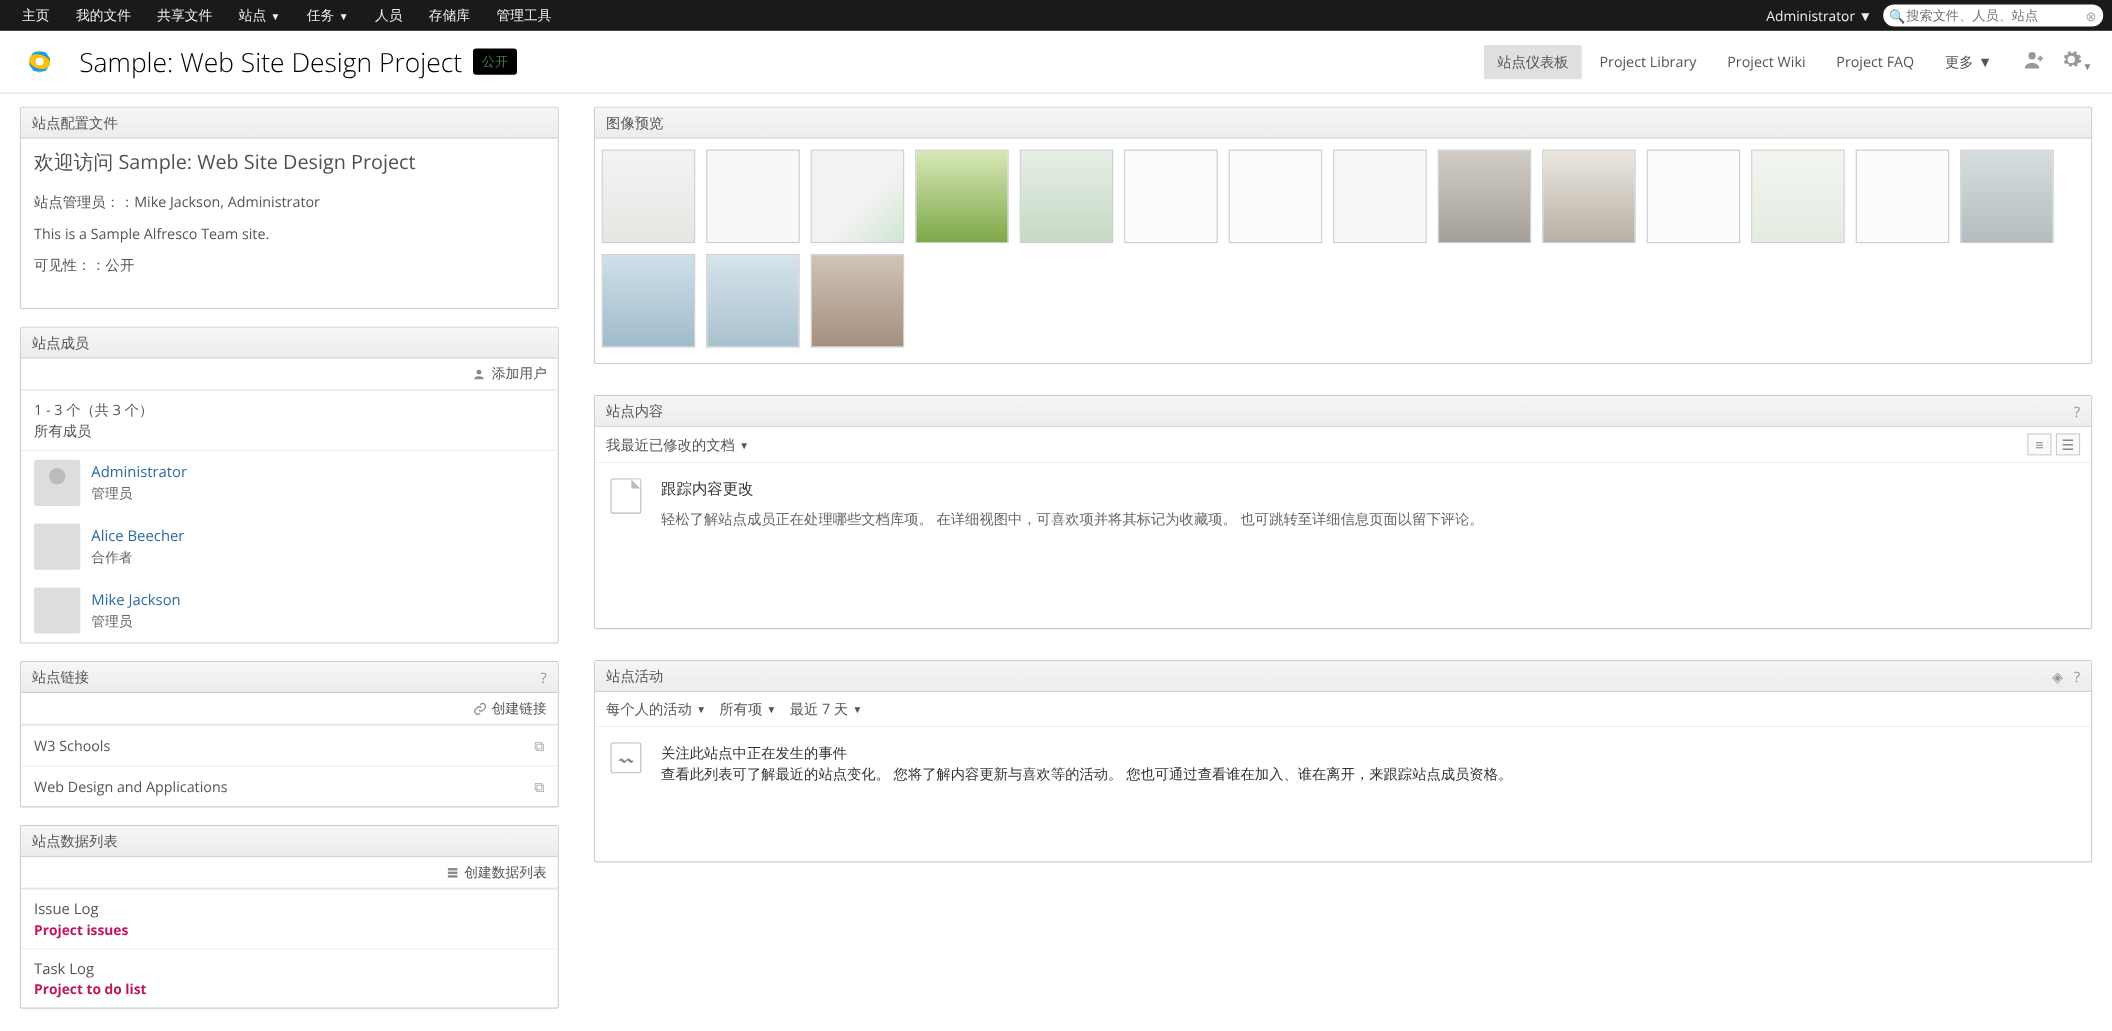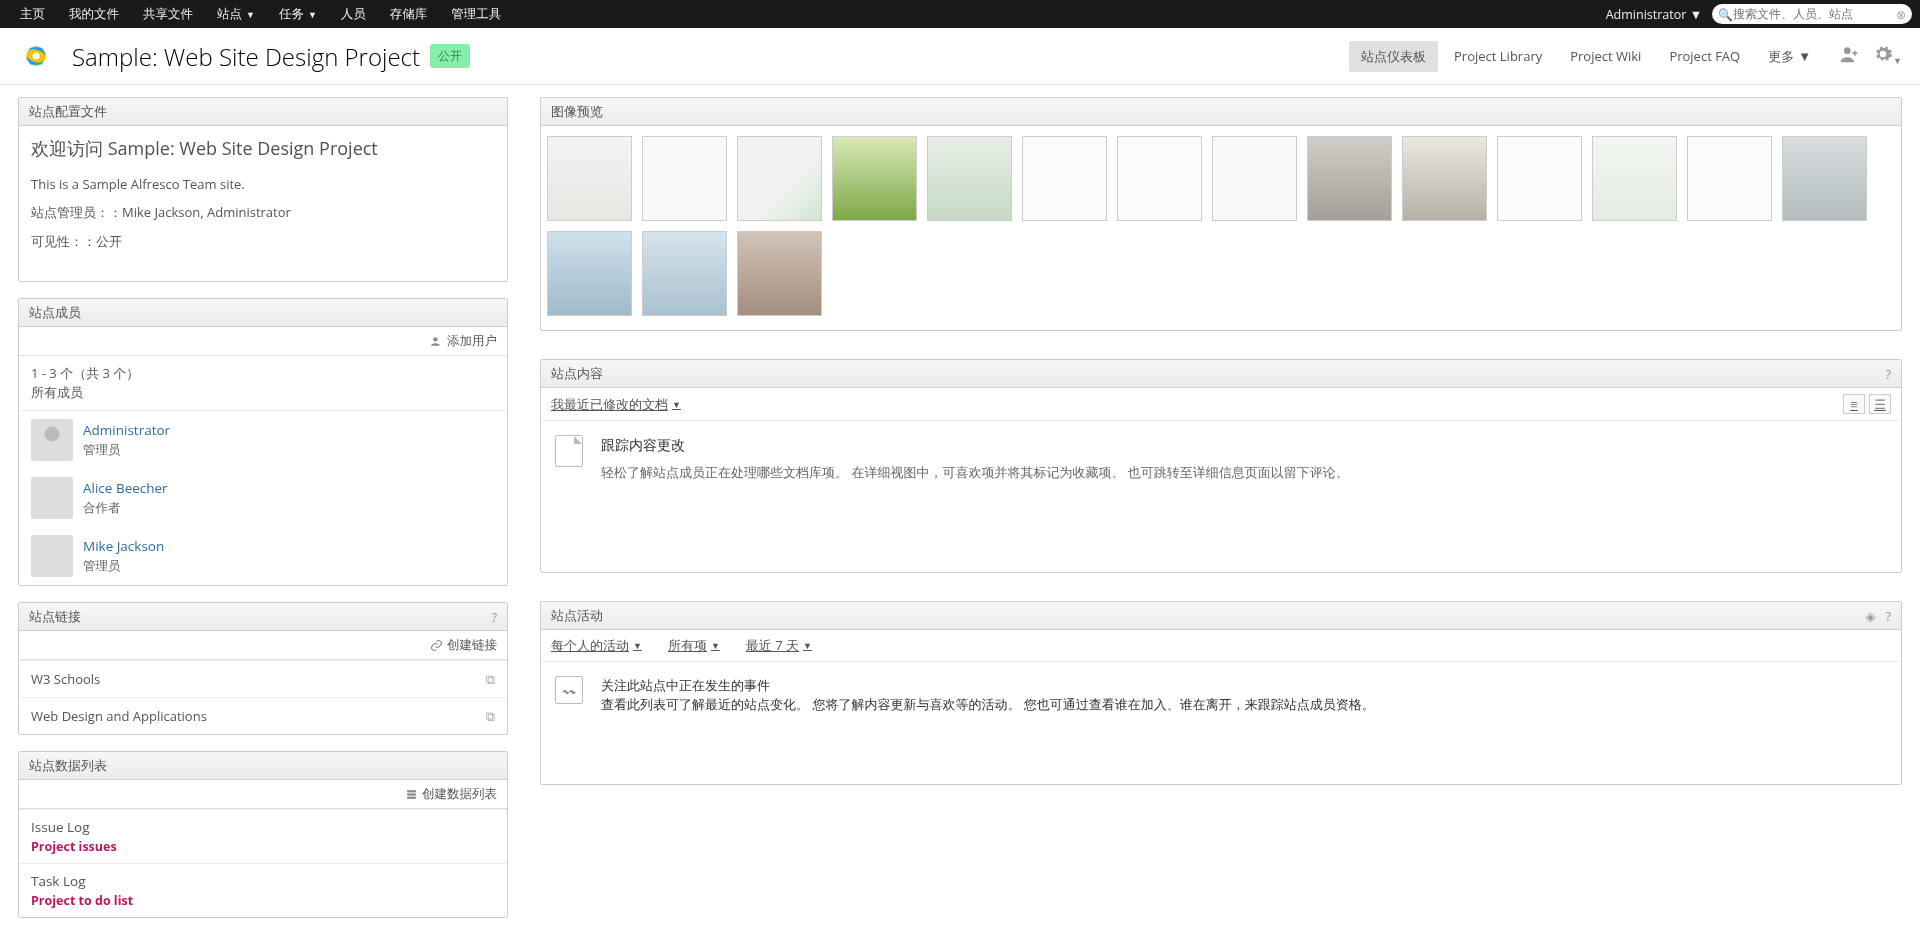--- a/index.html
+++ b/index.html
@@ -10,21 +10,21 @@
 .topbar .menu-item .caret { font-size: 9px; margin-left: 4px; }
 .topbar .spacer { flex: 1; }
 .topbar .admin { color: #eee; font-size: 12.5px; padding: 0 10px; cursor: pointer; }
 .topbar .search { background:#fff; border-radius: 10px; display:flex; align-items:center; padding:1px 6px; width: 200px; height: 20px; }
 .topbar .search input { border:none; outline:none; font-size:12px; flex:1; background:transparent; color:#666; }
 .topbar .search .icn { color:#888; font-size:12px; }
 .topbar .search .clear { color:#aaa; font-size:12px; cursor:pointer; }
 .appheader { display:flex; align-items:center; padding: 10px 18px; border-bottom:1px solid #ddd; }
 .appheader .logo { width:36px; height:36px; margin-right:18px; }
 .appheader .title { font-size: 24px; color:#000000; font-weight:300; }
-.appheader .badge { background:#86efac; color:#4a7a4a; font-size:12px; padding: 3px 8px; border-radius:3px; margin-left:10px; }
+.appheader .badge { background:#000000; color:#4a7a4a; font-size:12px; padding: 3px 8px; border-radius:3px; margin-left:10px; }
 .appheader .spacer { flex:1; }
 .appheader .tabs { display:flex; gap: 4px; align-items:center; }
 .appheader .tab { padding:6px 12px; color:#555; font-size:13px; cursor:pointer; }
 .appheader .tab.active { background:#e0e0e0; border-radius:2px; }
 .appheader .more { display:flex; align-items:flex-start; gap:4px; cursor:pointer; }
 .appheader .icons { display:flex; gap:14px; margin-left:16px; }
 .appheader .icons svg { width:20px; height:20px; fill:#999; cursor:pointer; }
 .main { display:flex; gap: 32px; padding: 12px 18px; }
 .col-left { width: 490px; display:flex; flex-direction:column; gap: 16px; }
 .col-right { flex:1; display:flex; flex-direction:column; gap: 28px; }
@@ -47,21 +47,21 @@
 .member-row .info .name { color:#2d6ca2; font-size:13.5px; }
 .member-row .info .role { color:#666; font-size:12.5px; margin-top:2px;}
 .link-row { padding: 9px 12px; border-top:1px solid #eee; display:flex; align-items:center; font-size:13px; color:#555;}
 .link-row .spacer { flex:1; }
 .link-row .bm { color:#aaa; font-size:13px; cursor:pointer; }
 .datalist-item { padding: 8px 12px; border-top:1px solid #eee; }
 .datalist-item .t { color:#555; font-size:13.5px; }
 .datalist-item .s { color:#be185d; font-size:12.5px; margin-top:2px;font-weight:bold;}
 .image-grid { padding:10px 6px 14px; display:flex; flex-wrap:wrap; gap:10px; }
 .thumb { width:85px; height:85px; background:#e8e8e0; border:1px solid #ccc; }
-.filter-row { padding: 6px 10px; border-bottom:1px solid #eee; display:flex; gap:26px; font-size:13px; color:#555; align-items:center;text-decoration:underline;}
+.filter-row { padding: 6px 10px; border-bottom:1px solid #eee; display:flex; gap:12px; font-size:13px; color:#555; align-items:center;}
 .filter-row .f { cursor:pointer; display:flex; align-items:center; gap:4px; }
 .filter-row .caret { font-size:9px; }
 .filter-row .fspacer { flex:1; }
 .view-icons { display:flex; gap:4px; }
 .view-icons .vi { border:1px solid #ccc; width:22px; height:20px; display:flex; align-items:center; justify-content:center; color:#888; background:#fafafa; cursor:pointer;}
 .content-body { padding: 14px 14px 90px; display:flex; gap:18px; }
 .content-body .doc-icon { width:28px; height:32px; border:1px solid #bbb; border-radius:2px; position:relative; flex-shrink:0;}
 .content-body .doc-icon:before { content:""; position:absolute; right:0; top:0; border-top: 8px solid #fff; border-left:8px solid #bbb; }
 .content-body .texts .ttl { font-size:14px; color:#333; margin-bottom:8px; }
 .content-body .texts .desc { font-size:13px; color:#666; }
@@ -153,22 +153,22 @@
 <div class="main">
 
   <div class="col-left">
 
     <div class="dashlet">
       <div class="dashlet-header">
           <span>站点配置文件</span>
         </div>
       <div class="dashlet-body site-profile">
         <div class="welcome">欢迎访问 Sample: Web Site Design Project</div>
+        <div class="row"><span>站点管理员：</span><span>：Mike Jackson, Administrator</span></div>
         <div class="row">This is a Sample Alfresco Team site.</div>
-        <div class="row"><span>站点管理员：</span><span>：Mike Jackson, Administrator</span></div>
         <div class="row"><span>可见性：</span><span>：公开</span></div>
       </div>
     </div>
 
     <div class="dashlet">
       <div class="dashlet-header">
           <span>站点成员</span>
         </div>
       <div class="toolbar-row">
           <span class="tool">

